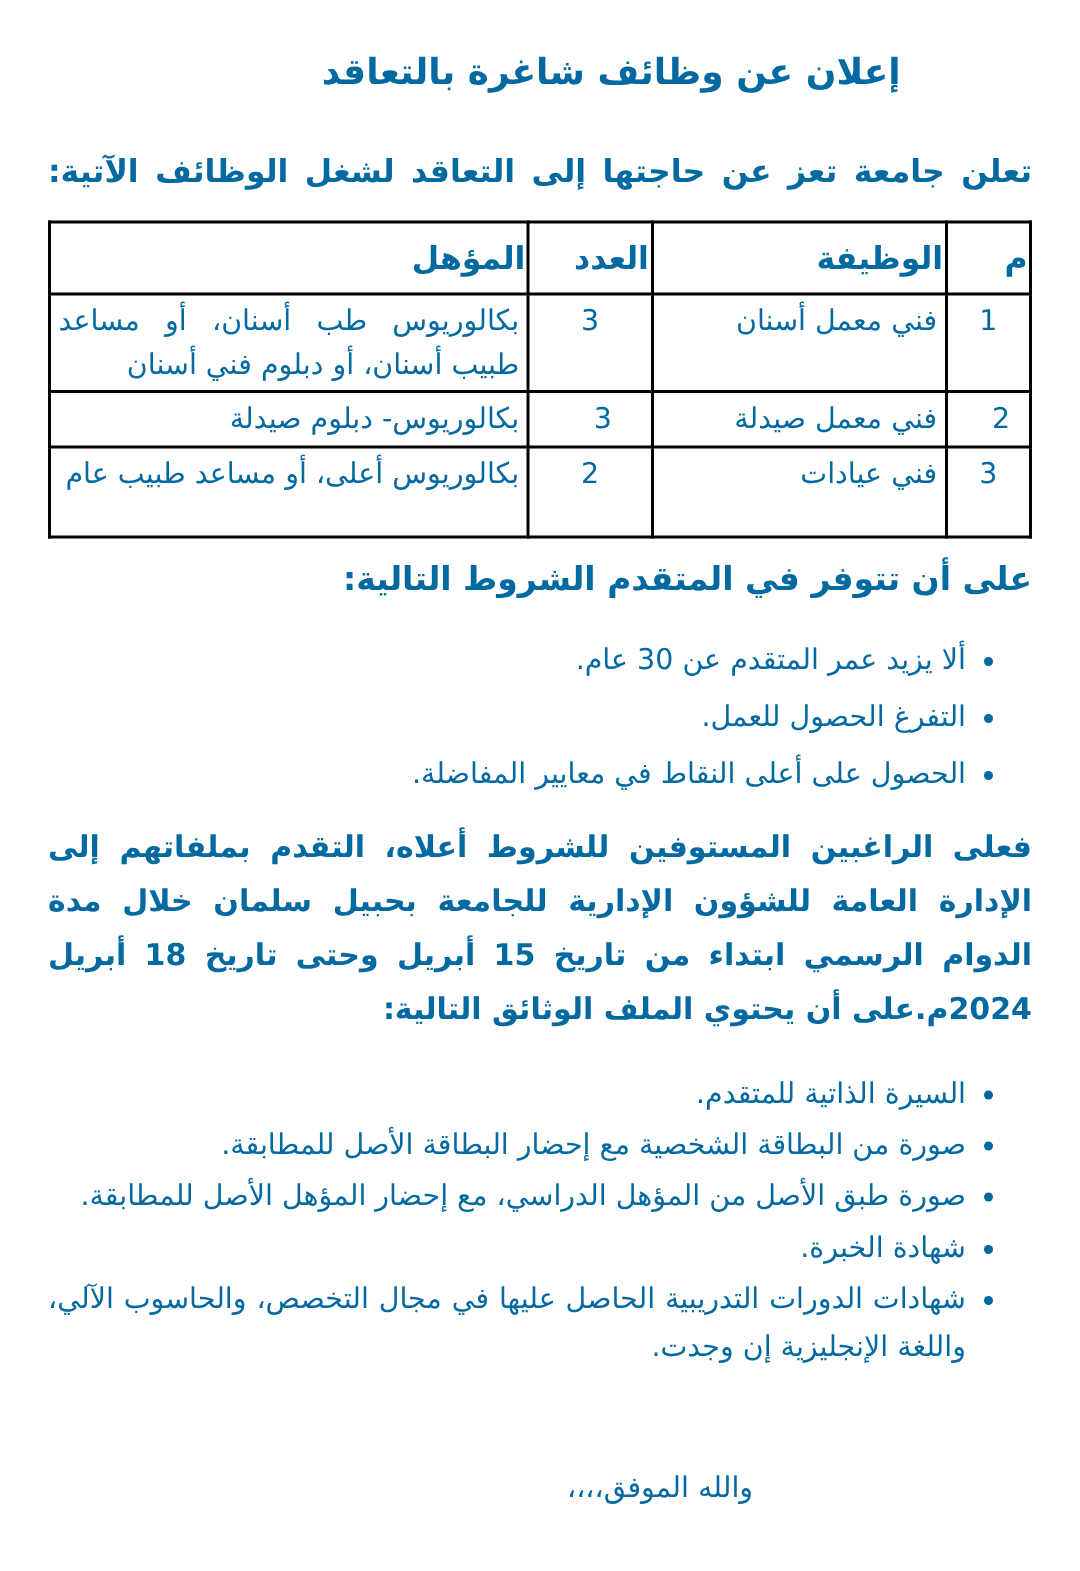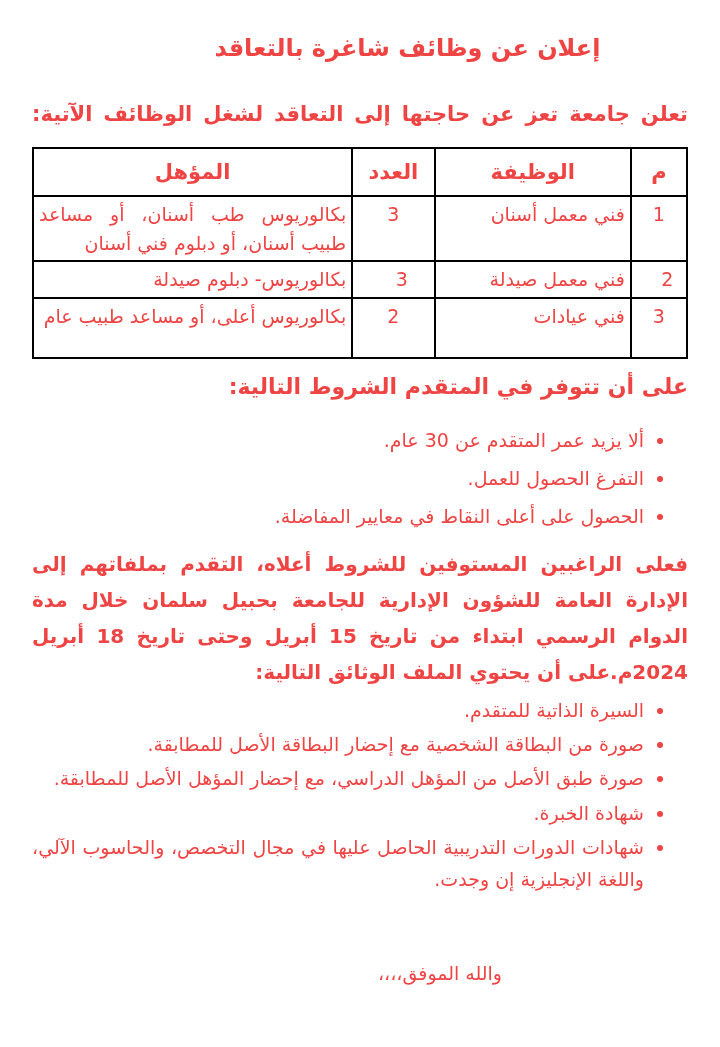--- a/index.html
+++ b/index.html
@@ -3,21 +3,21 @@
 <meta charset="utf-8">
 <style>
   html, body { margin: 0; padding: 0; background: #ffffff; }
   .page {
     position: relative;
     width: 720px;
     height: 1047px;
     box-sizing: border-box;
     padding: 30px 32px 0 32px;
     background: #ffffff;
-    color: #ef4444;
+    color: #0369a1;
     direction: rtl;
     font-family: "DejaVu Sans", sans-serif;
     overflow: hidden;
   }
 
   .title {
     margin: 4px 0 0 0;
     padding-left: 95px;           
     font-size: 24px;
     font-weight: bold;
@@ -37,21 +37,21 @@
     width: 100%;
     border-collapse: collapse;
     margin-top: 21px;
     font-size: 19px;
   }
   table.vacancies th, table.vacancies td { border: 2px solid #000000; }
   table.vacancies th {
     height: 44px;
     font-size: 21px;
     font-weight: bold;
-    text-align: center;
+    text-align: right;
     vertical-align: middle;
   }
   table.vacancies td {
     vertical-align: top;
     padding: 3px 5px;
     line-height: 1.5;
   }
   .c-no    { width: 8.6%; }
   .c-job   { width: 30%; }
   .c-count { width: 12.6%; }
@@ -75,21 +75,21 @@
     margin: 26px 0 0 0;
     padding: 0 44px 0 0;
     list-style: disc;
   }
   ul.bullets li { line-height: 1.6; }
   ul.conditions-list li {
     font-size: 19px;
     margin-bottom: 8px;
     text-align: right;
   }
-  ul.documents-list { margin-top: 4px; }
+  ul.documents-list { margin-top: 23px; }
   ul.documents-list li {
     font-size: 19px;
     line-height: 1.7;
     margin-bottom: 2px;
     text-align: justify;
   }
 
   p.apply-paragraph {
     margin: 14px 0 0 0;
     font-size: 20px;

